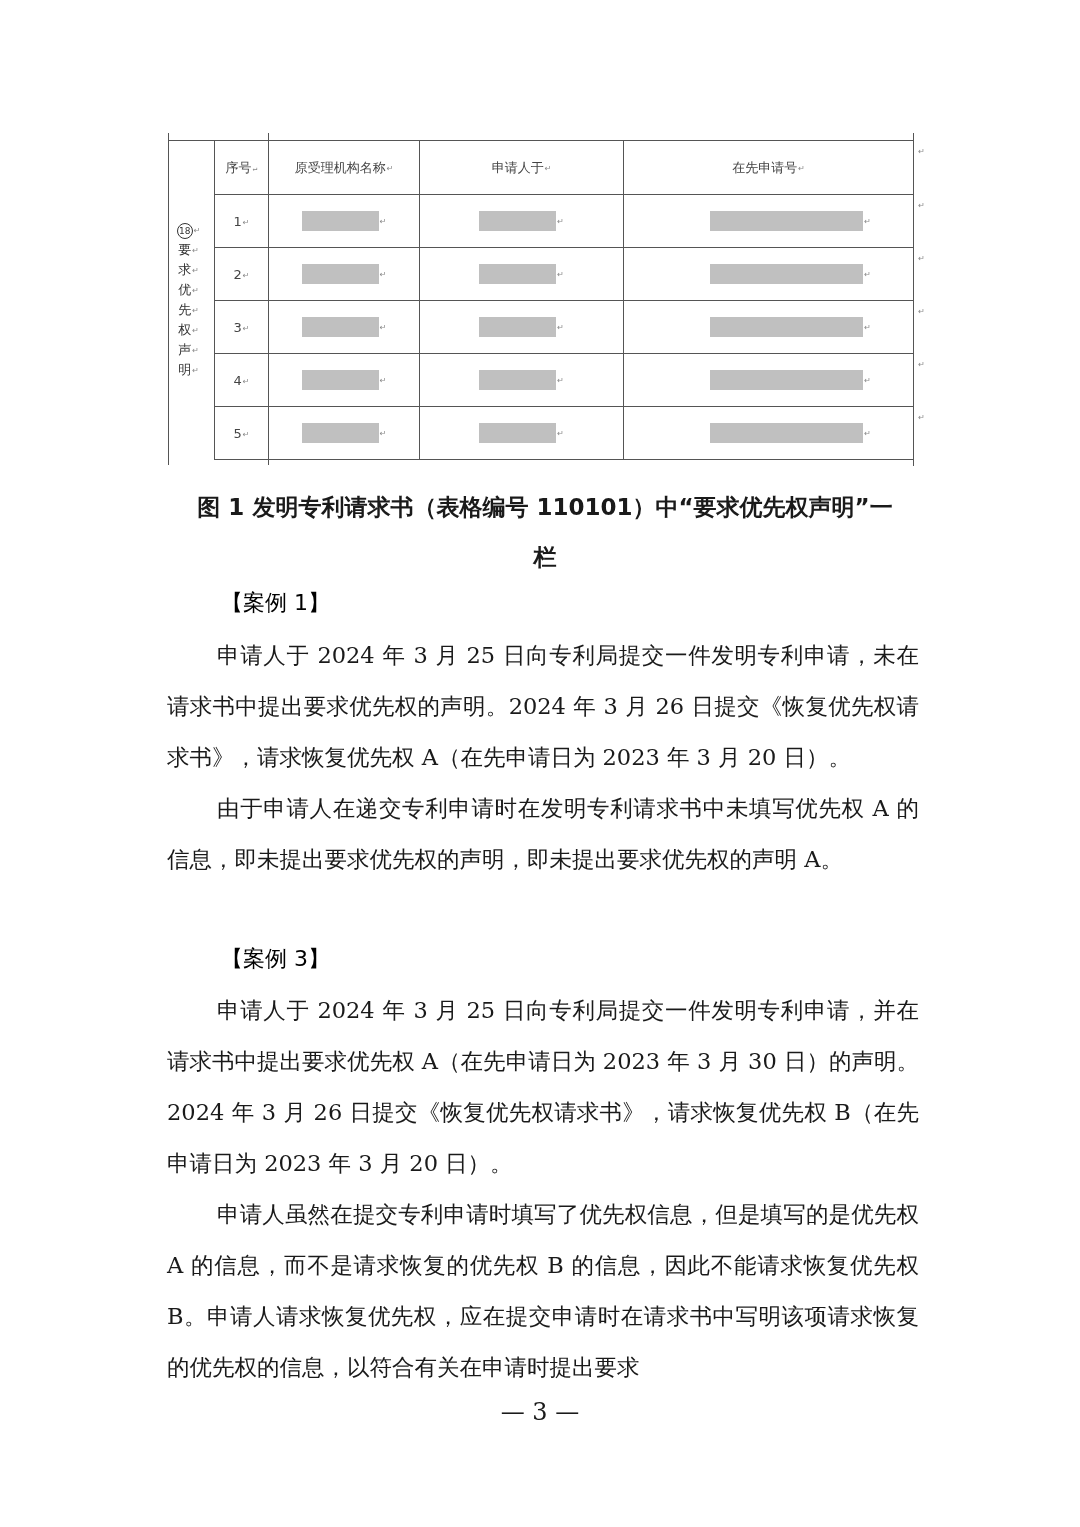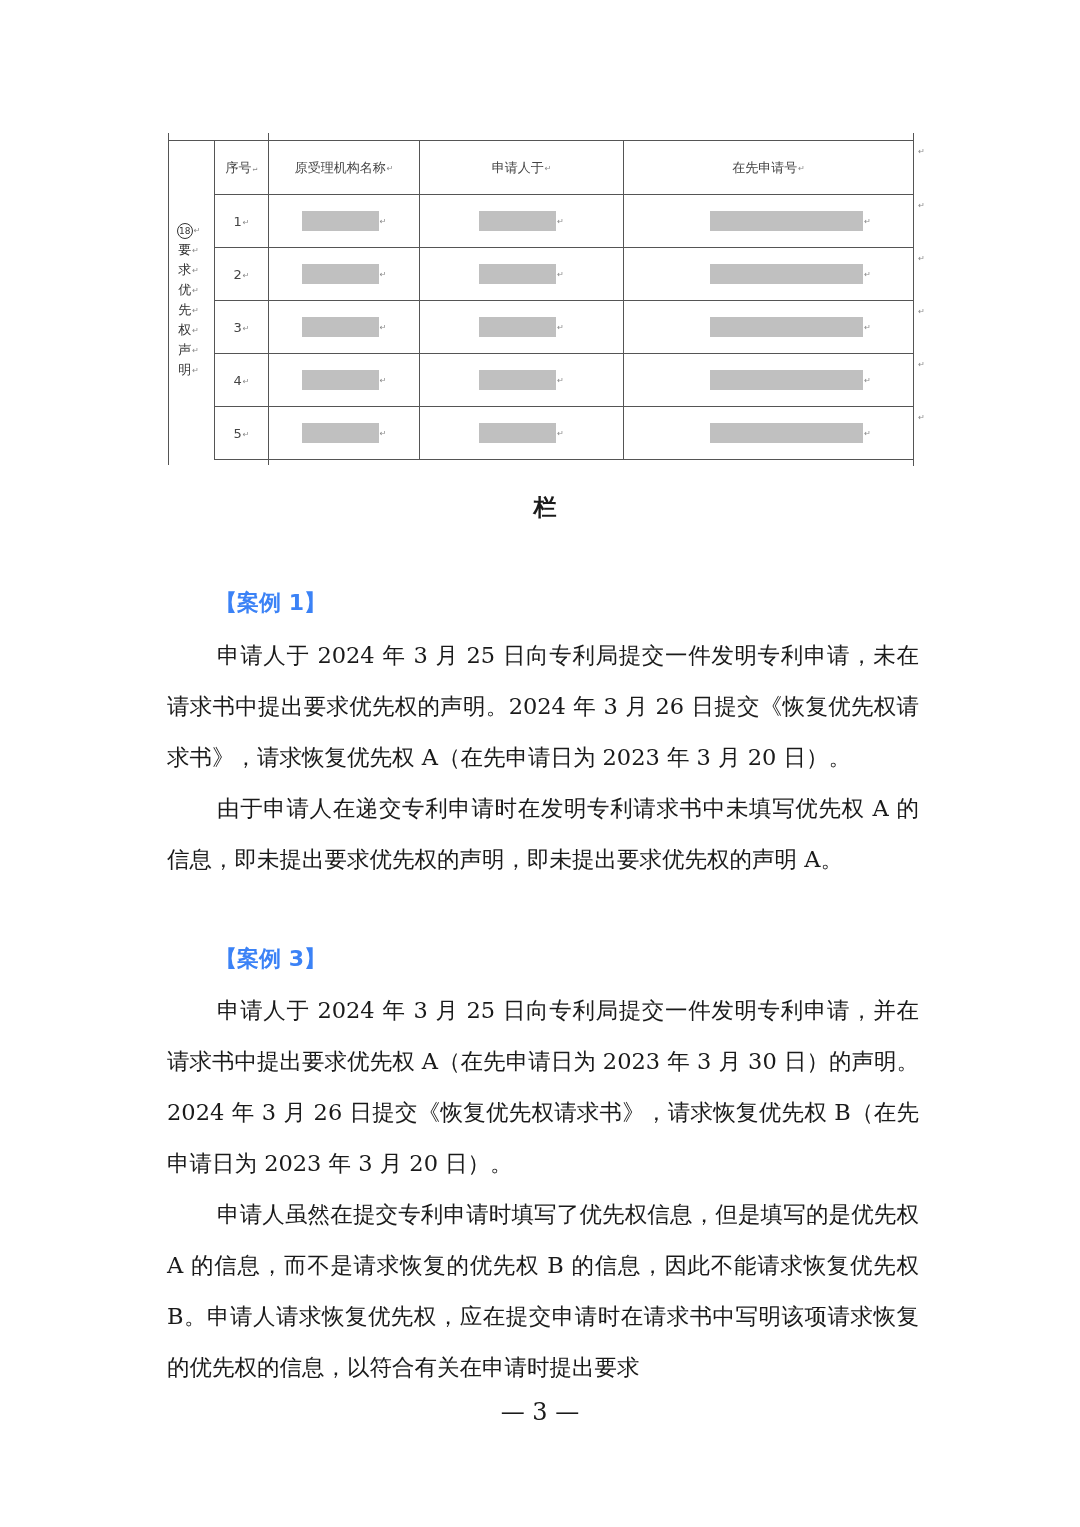--- a/index.html
+++ b/index.html
@@ -52,23 +52,23 @@
     .table-head-mid { position: absolute; left: 268px; top: 133px; width: 1px; height: 8px; background:#555; }
     .table-right-ext { position: absolute; left: 913px; top: 133px; width: 1px; height: 333px; background:#555; }
 
     .caption {
       position: absolute; left: 170px; width: 750px; top: 482px;
       font-family: "DejaVu Sans", "Liberation Sans", sans-serif;
       font-size: 23px; font-weight: bold; line-height: 50px;
       text-align: center; color: #1a1a1a;
     }
     .case-heading {
-      position: absolute; left: 215px;
+      position: absolute; left: 221px;
       font-family: "DejaVu Sans", "Liberation Sans", sans-serif;
-      font-size: 22px; font-weight: bold; color: #3b82f6;
+      font-size: 22px; font-weight: normal; color: #000000;
     }
     .body-text {
       position: absolute; left: 167px; width: 752px;
       font-size: 22.5px; line-height: 51px; text-align: justify;
       text-indent: 50px; color: #1a1a1a; margin: 0;
     }
     .page-number {
       position: absolute; left: 0; width: 1080px; top: 1398px; text-align: center;
       font-size: 24px; color: #1a1a1a;
     }
@@ -130,20 +130,21 @@
     <td><span class="redact date"></span><span class="mark">↵</span></td>
     <td><span class="redact num"></span><span class="mark">↵</span><span class="para-mark-right">↵</span></td>
   </tr>
 </tbody>
   </table>
 
 <div class="table-tail-left"></div>
 <div class="table-tail-mid"></div>
 
 <div class="caption">
+  <div>图 1  发明专利请求书（表格编号 110101）中“要求优先权声明”一</div>
   <div>栏</div>
 </div>
 
 <div class="case-heading" style="top:588px;">【案例 1】</div>
 <p class="body-text" style="top:630px;">申请人于 2024 年 3 月 25 日向专利局提交一件发明专利申请，未在请求书中提出要求优先权的声明。2024 年 3 月 26 日提交《恢复优先权请求书》，请求恢复优先权 A（在先申请日为 2023 年 3 月 20 日）。</p>
 <p class="body-text" style="top:783px;">由于申请人在递交专利申请时在发明专利请求书中未填写优先权 A 的信息，即未提出要求优先权的声明，即未提出要求优先权的声明 A。</p>
 
 <div class="case-heading" style="top:944px;">【案例 3】</div>
 <p class="body-text" style="top:985px;">申请人于 2024 年 3 月 25 日向专利局提交一件发明专利申请，并在请求书中提出要求优先权 A（在先申请日为 2023 年 3 月 30 日）的声明。2024 年 3 月 26 日提交《恢复优先权请求书》，请求恢复优先权 B（在先申请日为 2023 年 3 月 20 日）。</p>
 <p class="body-text" style="top:1189px;">申请人虽然在提交专利申请时填写了优先权信息，但是填写的是优先权 A 的信息，而不是请求恢复的优先权 B 的信息，因此不能请求恢复优先权 B。申请人请求恢复优先权，应在提交申请时在请求书中写明该项请求恢复的优先权的信息，以符合有关在申请时提出要求</p>

